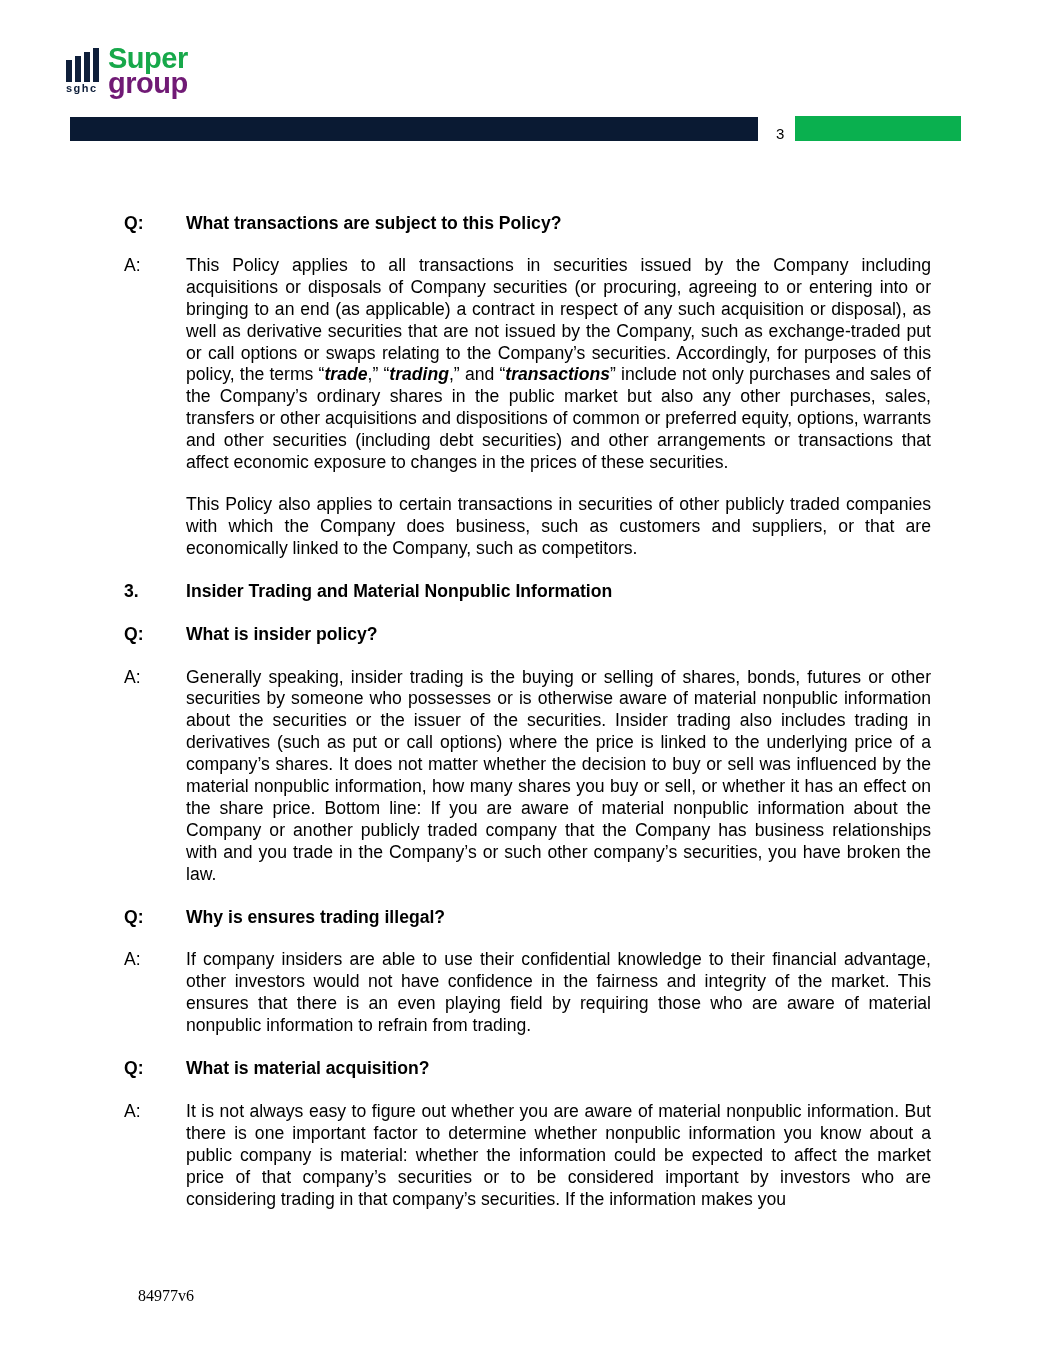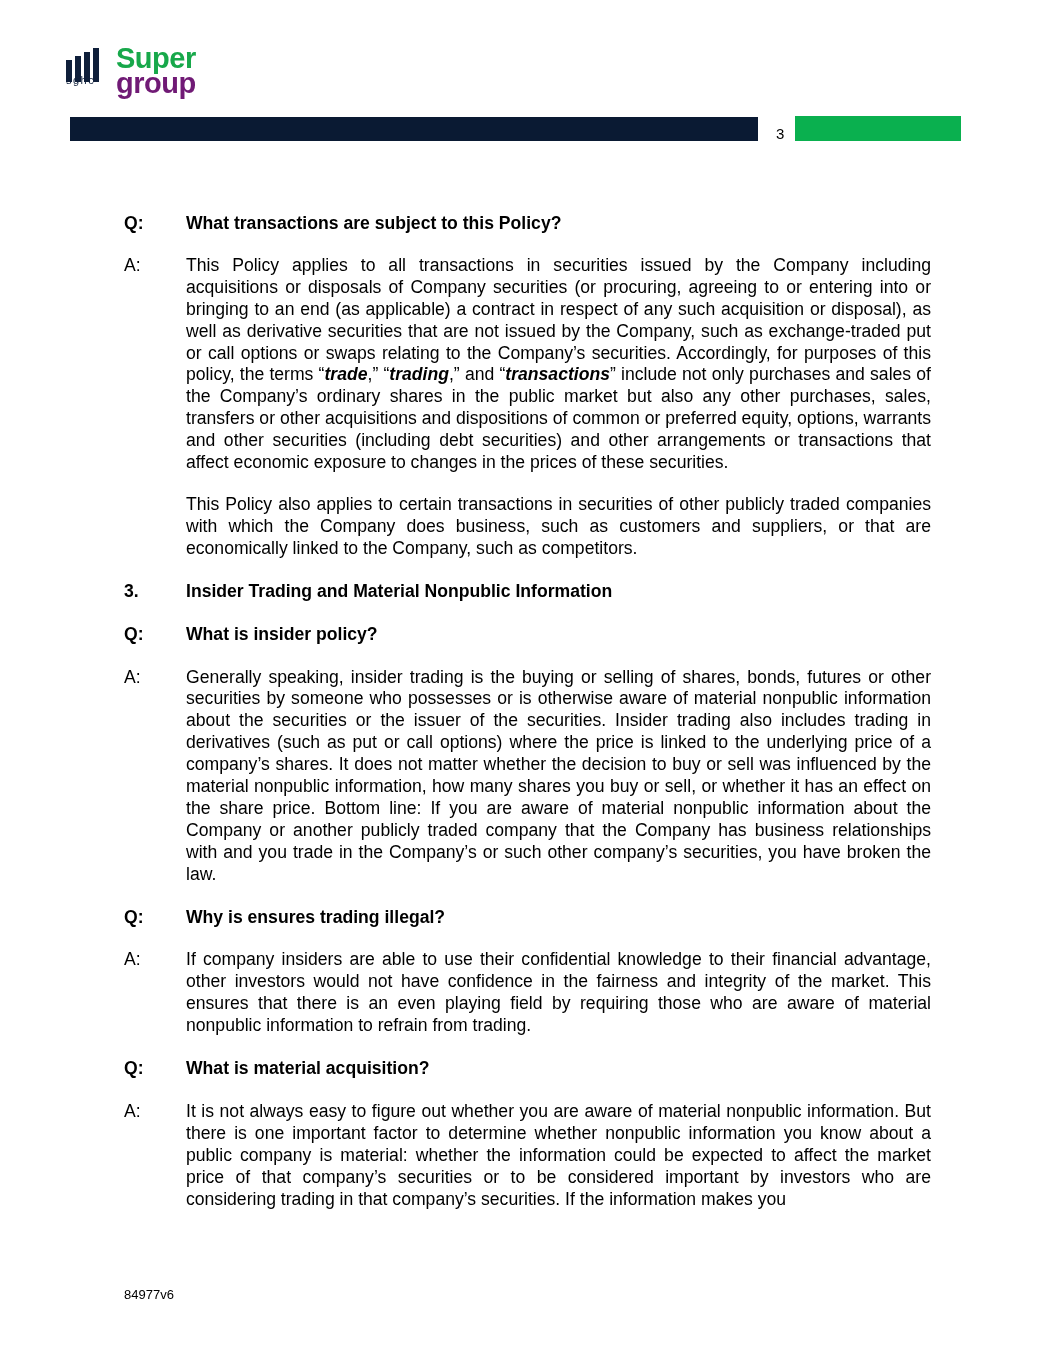--- a/index.html
+++ b/index.html
@@ -1,35 +1,35 @@
 <!DOCTYPE html>
 <html><head>
 <meta charset="utf-8">
 <style>
   html, body { margin: 0; padding: 0; background: #ffffff; }
   body { width: 1055px; height: 1365px; position: relative; overflow: hidden;
          font-family: "Liberation Sans", sans-serif; color: #000; }
   .logo { position: absolute; left: 66px; top: 46px; height: 56px; display: flex; align-items: flex-start; }
   .logo-mark { position: relative; width: 42px; height: 52px; }
   .bar { position: absolute; bottom: 16px; width: 6px; background: #0f1f3a; }
-  .sghc { position: absolute; left: 0; bottom: 12px; font-size: 11px; font-weight: normal; letter-spacing: 1.5px; color: #0f1f3a; }
-  .wordmark { margin-left: 8px; line-height: 25px; font-weight: bold; font-size: 29px; letter-spacing: -0.5px; }
+  .sghc { position: absolute; left: 0; bottom: 4px; font-size: 11px; font-weight: bold; letter-spacing: 1.5px; color: #0f1f3a; }
+  .wordmark { line-height: 25px; font-weight: bold; font-size: 29px; letter-spacing: -0.5px; }
   .wm-super { color: #17a84a; display: block; }
   .wm-group { color: #701a75; display: block; }
   .hdr-navy { position: absolute; left: 70px; top: 117px; width: 688px; height: 24px; background: #0a1a33; }
   .page-num { position: absolute; left: 776px; top: 125px; font-size: 15px; }
   .hdr-green { position: absolute; left: 795px; top: 116px; width: 166px; height: 25px; background: #0ab04f; }
   .content { position: absolute; left: 124px; top: 213px; width: 807px; font-size: 17.6px; line-height: 21.9px; }
   .row { display: flex; }
   .lbl { width: 62px; flex: 0 0 62px; }
   .txt { flex: 1; text-align: justify; }
   .q { font-weight: bold; }
   .mt { margin-top: 20px; }
   .mt2 { margin-top: 21px; }
-  .footer { position: absolute; left: 124px; top: 1287px; font-size: 13px; }
+  .footer { position: absolute; left: 138px; top: 1287px; font-size: 16px; font-family: Liberation Serif, serif; }
   em { font-weight: bold; font-style: italic; }
 </style>
 </head>
 <body>
 
 <div class="logo">
   <div class="logo-mark">
     <div class="bar" style="left:0;height:22px;"></div>
     <div class="bar" style="left:9px;height:26px;"></div>
     <div class="bar" style="left:18px;height:30px;"></div>

